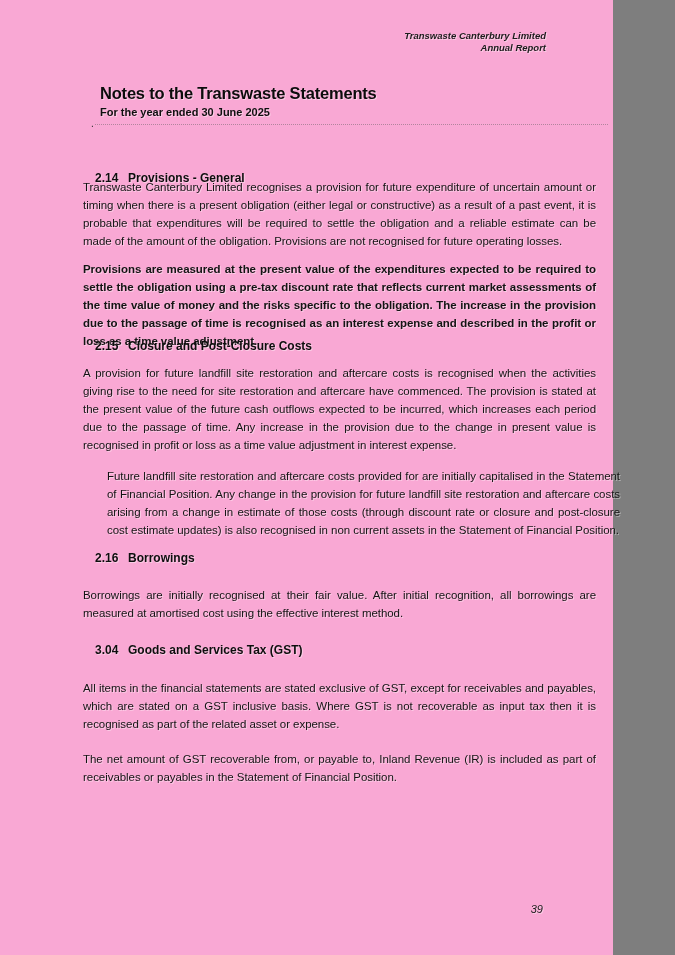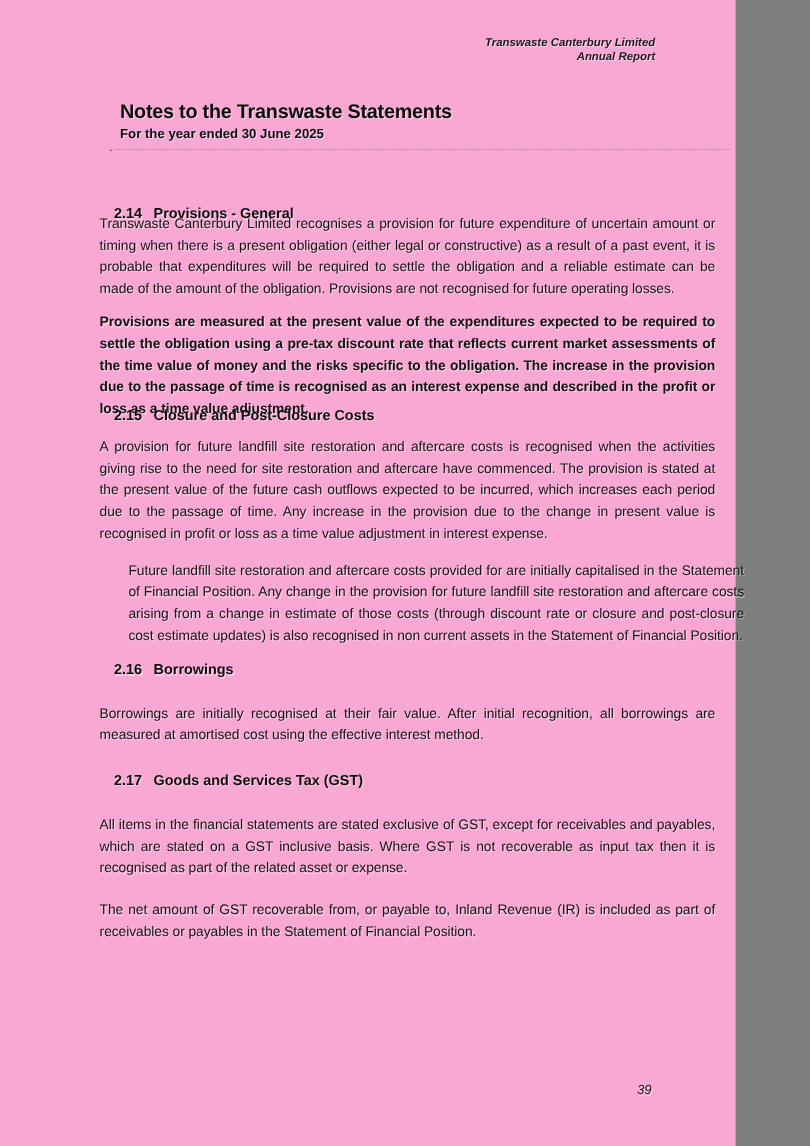--- a/index.html
+++ b/index.html
@@ -81,20 +81,20 @@
   </div>
   <div class="p scan t-s1p0">A provision for future landfill site restoration and aftercare costs is recognised when the activities giving rise to the need for site restoration and aftercare have commenced.  The provision is stated at the present value of the future cash outflows expected to be incurred, which increases each period due to the passage of time.  Any increase in the provision due to the change in present value is recognised in profit or loss as a time value adjustment in interest expense.</div>
   <div class="p scan t-s1p1">Future landfill site restoration and aftercare costs provided for are initially capitalised in the Statement of Financial Position.  Any change in the provision for future landfill site restoration and aftercare costs arising from a change in estimate of those costs (through discount rate or closure and post-closure cost estimate updates) is also recognised in non current assets in the Statement of Financial Position.</div>
 
   <div class="h scan t-h216">
     <span class="num">2.16</span><span>Borrowings</span>
   </div>
   <div class="p scan t-s2p0">Borrowings are initially recognised at their fair value.  After initial recognition, all borrowings are measured at amortised cost using the effective interest method.</div>
 
   <div class="h scan t-h217">
-    <span class="num">2.17</span><span>Goods and Services Tax (GST)</span>
+    <span class="num">3.04</span><span>Goods and Services Tax (GST)</span>
   </div>
   <div class="p scan t-s3p0">All items in the financial statements are stated exclusive of GST, except for receivables and payables, which are stated on a GST inclusive basis.  Where GST is not recoverable as input tax then it is recognised as part of the related asset or expense.</div>
   <div class="p scan t-s3p1">The net amount of GST recoverable from, or payable to, Inland Revenue (IR) is included as part of receivables or payables in the Statement of Financial Position.</div>
 
   <div class="pagenum scan">39</div>
 
 </div>
 
 </body></html>

